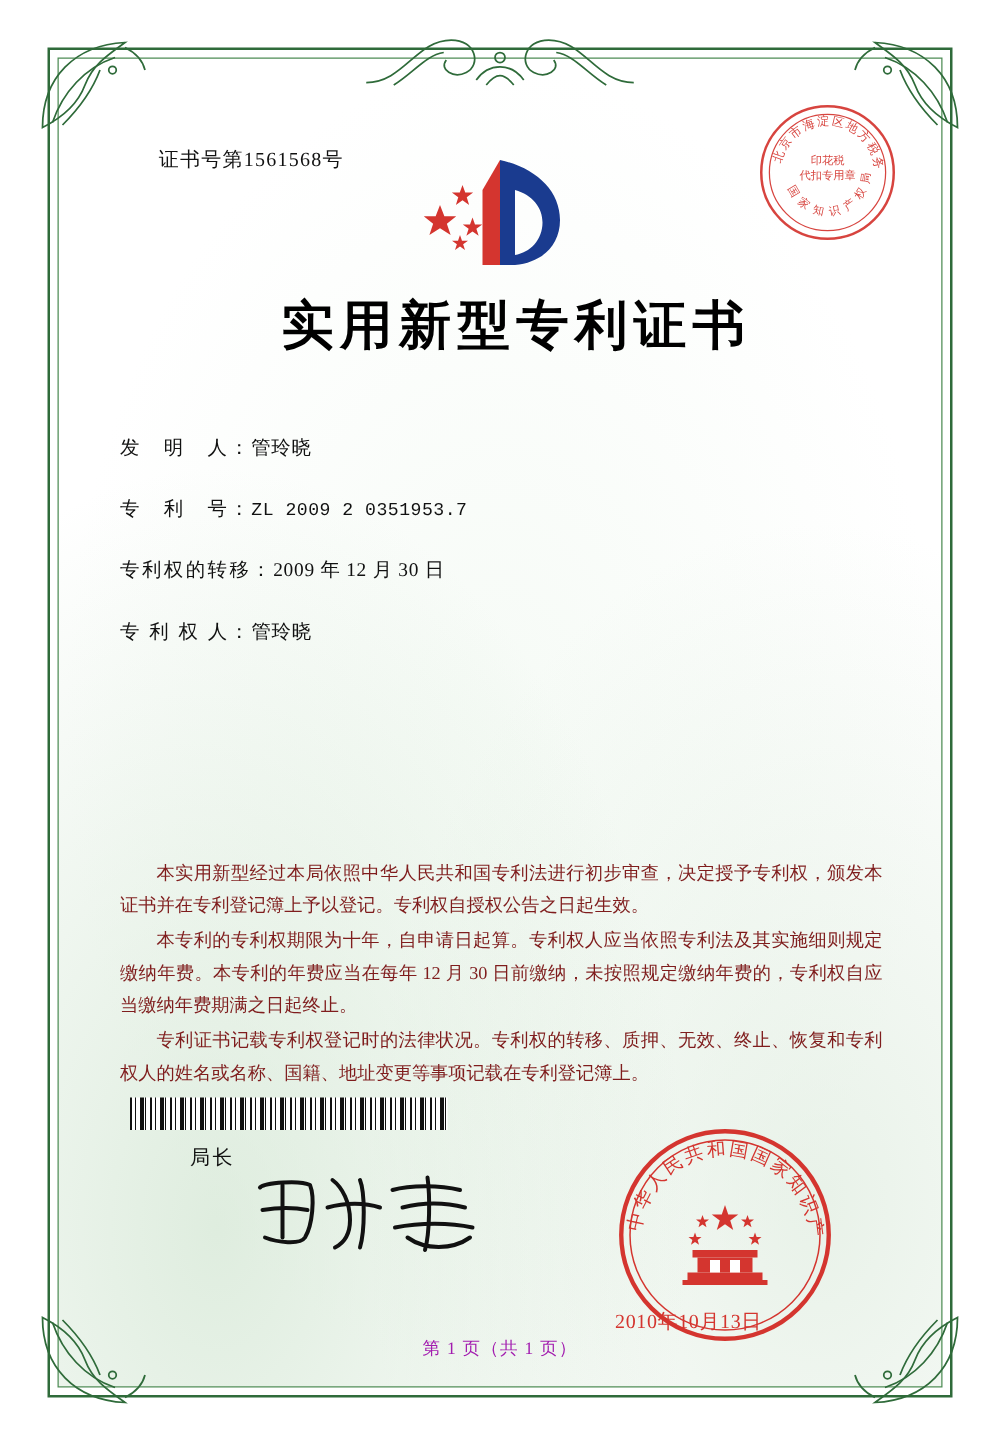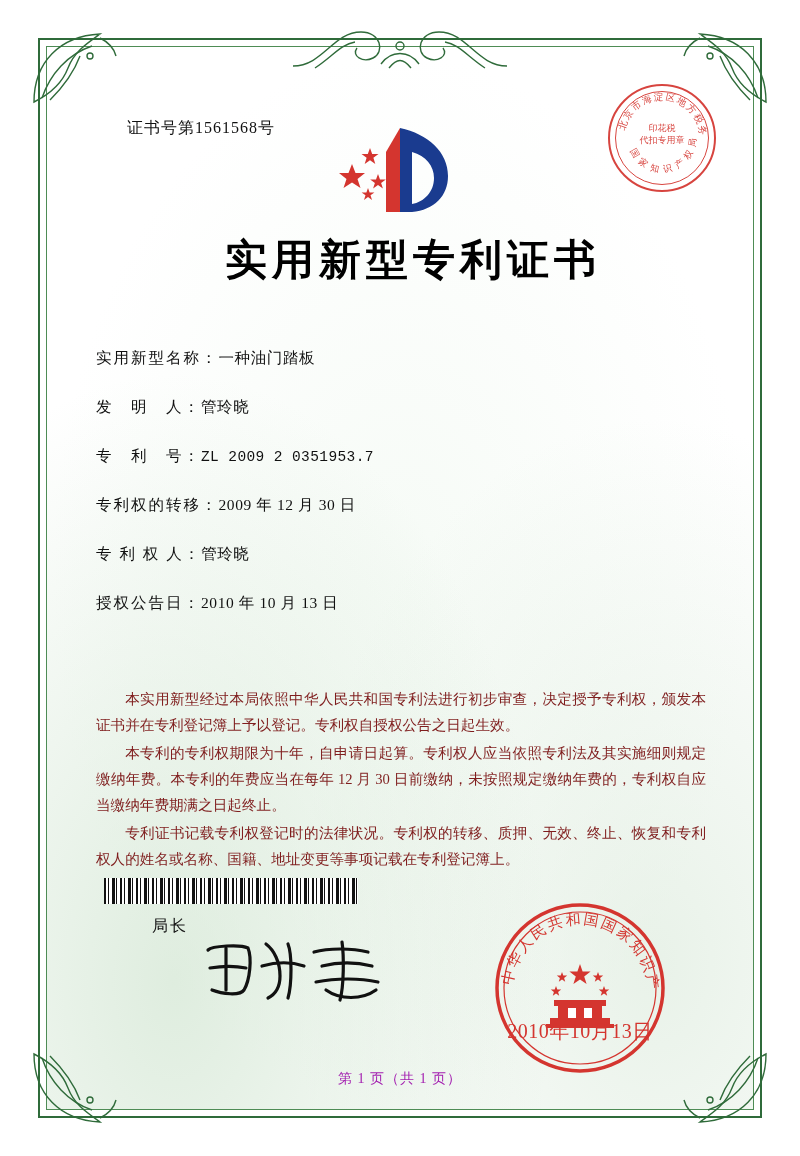--- a/index.html
+++ b/index.html
@@ -225,24 +225,23 @@
     left: 492px;
     top: 900px;
     width: 176px;
     height: 176px;
     color: #d4352f;
   }
   .seal svg { width: 100%; height: 100%; display: block; }
   .seal-date {
     position: absolute;
     left: 492px;
-    top: 1018px;
+    top: 1047px;
     width: 176px;
-    text-align: center;
-    font-size: 20px;
+    font-size: 16px;
     color: #d4352f;
     letter-spacing: .5px;
   }
 
   .page-no {
     position: absolute;
     left: 0;
     right: 0;
     top: 1070px;
     text-align: center;
@@ -342,36 +341,30 @@
     <div class="mid">
       <div>印花税</div>
       <div>代扣专用章</div>
     </div>
   </div>
 
   <div class="title">实用新型专利证书</div>
 
   <div class="fields">
     <div class="field-row">
-      <span class="field-label">实用新型名称：</span><span class="field-value">一种油门踏板</span>
-    </div>
-    <div class="field-row">
       <span class="field-label">发　明　人：</span><span class="field-value">管玲晓</span>
     </div>
     <div class="field-row">
       <span class="field-label">专　利　号：</span><span class="field-value mono-val">ZL 2009 2 0351953.7</span>
     </div>
     <div class="field-row">
       <span class="field-label">专利权的转移：</span><span class="field-value">2009 年 12 月 30 日</span>
     </div>
     <div class="field-row">
       <span class="field-label">专 利 权 人：</span><span class="field-value">管玲晓</span>
-    </div>
-    <div class="field-row">
-      <span class="field-label">授权公告日：</span><span class="field-value">2010 年 10 月 13 日</span>
     </div>
   </div>
 
   <div class="body-text">
     <p>本实用新型经过本局依照中华人民共和国专利法进行初步审查，决定授予专利权，颁发本证书并在专利登记簿上予以登记。专利权自授权公告之日起生效。</p>
     <p>本专利的专利权期限为十年，自申请日起算。专利权人应当依照专利法及其实施细则规定缴纳年费。本专利的年费应当在每年 12 月 30 日前缴纳，未按照规定缴纳年费的，专利权自应当缴纳年费期满之日起终止。</p>
     <p>专利证书记载专利权登记时的法律状况。专利权的转移、质押、无效、终止、恢复和专利权人的姓名或名称、国籍、地址变更等事项记载在专利登记簿上。</p>
   </div>
 
   <div class="barcode"></div>

